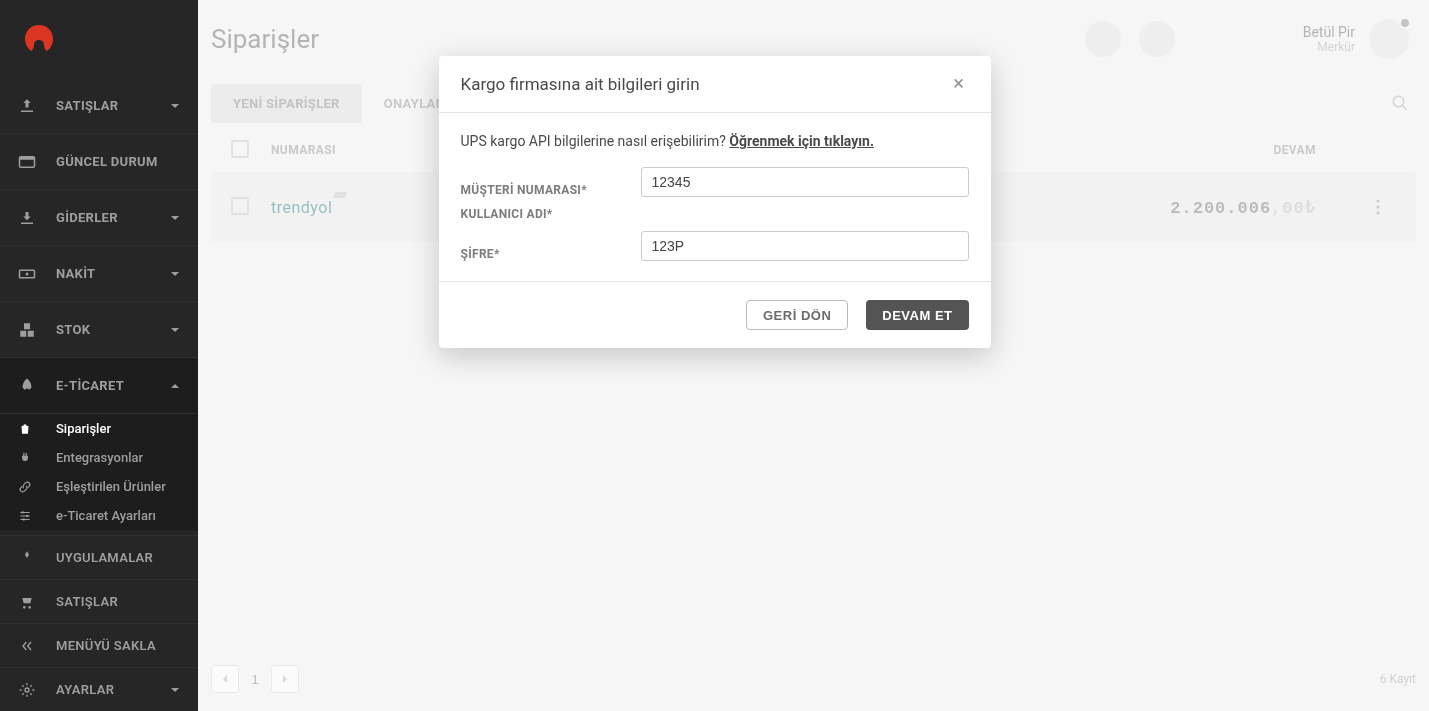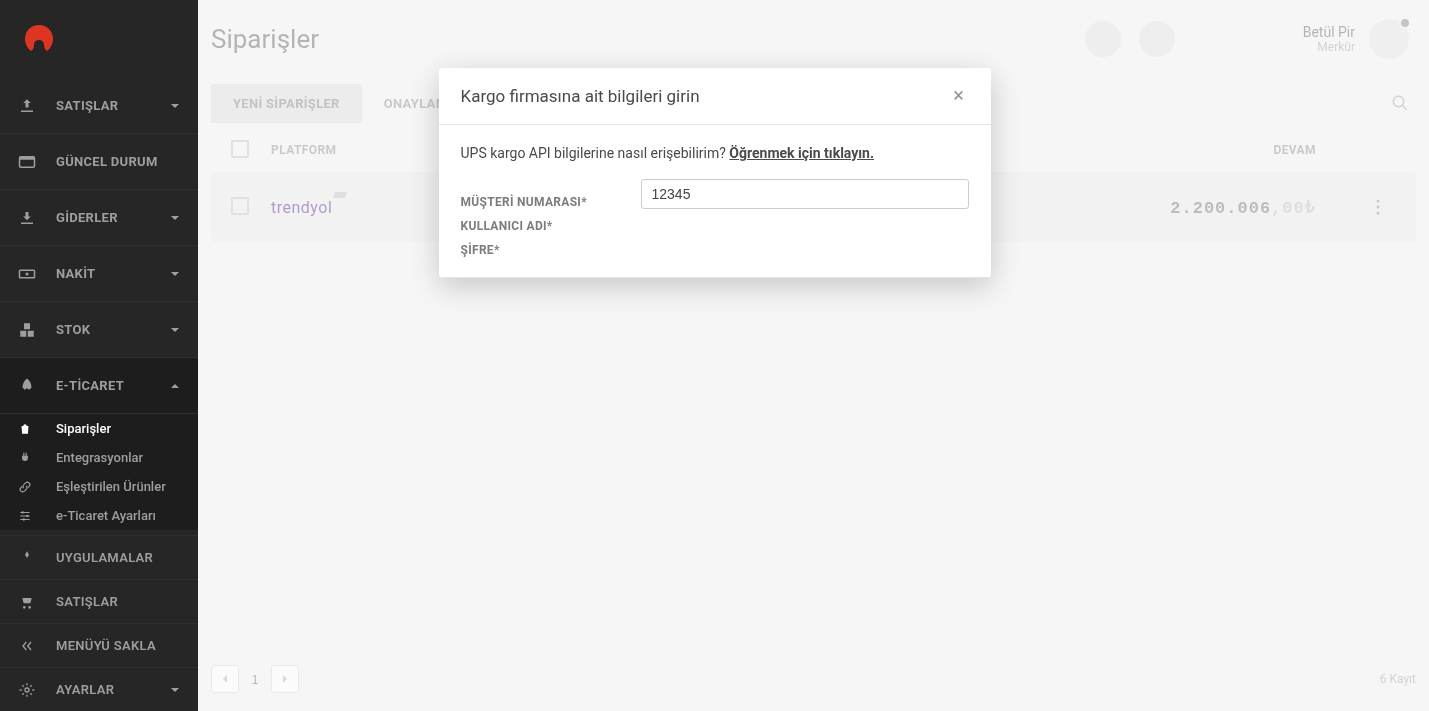--- a/index.html
+++ b/index.html
@@ -42,38 +42,38 @@
 .table-head-row { display: flex; align-items: center; height: 44px; padding: 0 20px; color: #8a8a8a; font-size: 12px; font-weight: 700; letter-spacing: 0.4px; }
 .col-checkbox { width: 40px; }
 .col-platform { width: 170px; }
 .col-orderno { width: 560px; }
 .col-amount { flex: 1; text-align: right; padding-right: 50px; }
 .col-actions { width: 30px; }
 
 .checkbox { width: 18px; height: 18px; border: 2px solid #bdbdbd; border-radius: 2px; display: inline-block; }
 
 .data-row { display: flex; align-items: center; height: 70px; background: #e3e3e3; border-radius: 4px; padding: 0 20px; }
-.data-row .platform-logo { color: #4c1d95; font-size: 16px; font-weight: 400; letter-spacing: 0.5px; position: relative; }
+.data-row .platform-logo { color: #0f766e; font-size: 16px; font-weight: 400; letter-spacing: 0.5px; position: relative; }
 .data-row .platform-logo::after { content: ""; position: absolute; top: -6px; right: -14px; width: 12px; height: 6px; background: #bbb; transform: skewX(-18deg); }
 .orderno { font-family: "Courier New", monospace; font-weight: 700; color: #6b6b6b; font-size: 15px; letter-spacing: 0.5px; }
 .amount-cell { font-family: "Courier New", monospace; font-weight: 700; font-size: 17px; color: #6b6b6b; letter-spacing: 1px; }
 .amount-cell .dec { color: #b5b5b5; }
 .dots-btn { cursor: pointer; width: 24px; height: 24px; display: flex; align-items: center; justify-content: center; }
 
 .footer { position: absolute; left: 13px; right: 13px; bottom: 18px; display: flex; align-items: center; }
 .pager { display: flex; align-items: center; gap: 2px; }
 .pager button { width: 28px; height: 28px; border: 1px solid #d0d0d0; background: #f5f5f5; border-radius: 3px; display: flex; align-items: center; justify-content: center; cursor: pointer; color: #888; }
 .pager button.page-num { border: none; background: transparent; font-size: 13px; color: #666; }
 .record-count { margin-left: auto; font-size: 12px; color: #999; }
 
 
 .overlay { position: absolute; inset: 0; background: rgba(255,255,255,0.55); display: flex; justify-content: center; }
 
 
-.modal { position: absolute; top: 68px; left: 50%; transform: translateX(-50%); width: 552px; background: #fff; border-radius: 4px; box-shadow: 0 8px 30px rgba(0,0,0,0.2); }
+.modal { position: absolute; top: 56px; left: 50%; transform: translateX(-50%); width: 552px; background: #fff; border-radius: 4px; box-shadow: 0 8px 30px rgba(0,0,0,0.2); }
 .modal-header { padding: 18px 22px; border-bottom: 1px solid #e5e5e5; display: flex; align-items: center; }
 .modal-title { font-size: 17px; color: #4a4a4a; flex: 1; }
 .modal-close { width: 20px; height: 20px; cursor: pointer; color: #959595; font-size: 20px; text-align: center; line-height: 18px; }
 .modal-body { padding: 20px 22px; border-bottom: 1px solid #e5e5e5; }
 .help-text { font-size: 14px; color: #4a4a4a; margin-bottom: 18px; }
 .help-link { font-weight: 700; text-decoration: underline; cursor: pointer; }
 .form-row { display: flex; align-items: flex-end; margin-bottom: 10px; }
 .form-row:last-child { margin-bottom: 0; }
 .form-label { width: 180px; font-size: 12px; font-weight: 700; color: #7c7c7c; letter-spacing: 0.3px; }
 .form-input { flex: 1; height: 30px; border: 1px solid #ccc; border-radius: 3px; padding: 0 10px; font-size: 14px; color: #444; }
@@ -271,21 +271,21 @@
       <div class="search-icon-btn">
         <svg width="18" height="18" viewBox="0 0 24 24" fill="none" stroke="#9e9e9e" stroke-width="2">
             <circle cx="10" cy="10" r="7"></circle>
             <path d="M21 21l-6-6"></path>
           </svg>
       </div>
     </div>
 
     <div class="table-head-row">
       <div class="col-checkbox"><span class="checkbox"></span></div>
-      <div class="col-platform">PLATFORM</div>
+      <div class="col-platform">NUMARASI</div>
       <div class="col-orderno">SİPARİŞ NO</div>
       <div class="col-amount">DEVAM</div>
       <div class="col-actions"></div>
     </div>
 
     <div class="data-row">
       <div class="col-checkbox"><span class="checkbox"></span></div>
       <div class="col-platform"><span class="platform-logo">trendyol</span></div>
       <div class="col-orderno"><span class="orderno">PTT-0U7</span></div>
       <div class="col-amount">
@@ -336,15 +336,20 @@
     </div>
     <div class="form-row">
       <div class="form-label">MÜŞTERİ NUMARASI*</div>
       <input class="form-input" value="12345" style="">
     </div>
     <div class="form-row">
       <div class="form-label">KULLANICI ADI*</div>
     </div>
     <div class="form-row">
       <div class="form-label">ŞİFRE*</div>
-    </div>
+      <input class="form-input" value="123P" style="">
+    </div>
+  </div>
+  <div class="modal-footer">
+    <button class="btn btn-secondary">GERİ DÖN</button>
+    <button class="btn btn-primary">DEVAM ET</button>
   </div>
 </div>
 
 </body></html>

